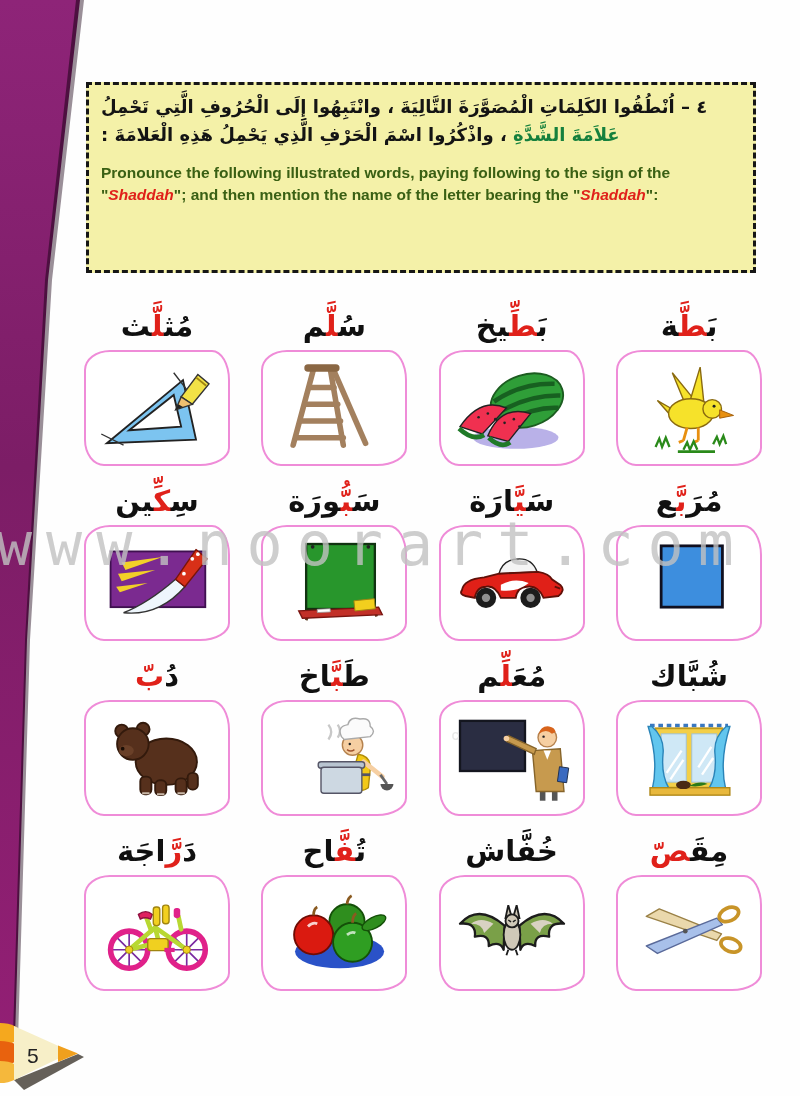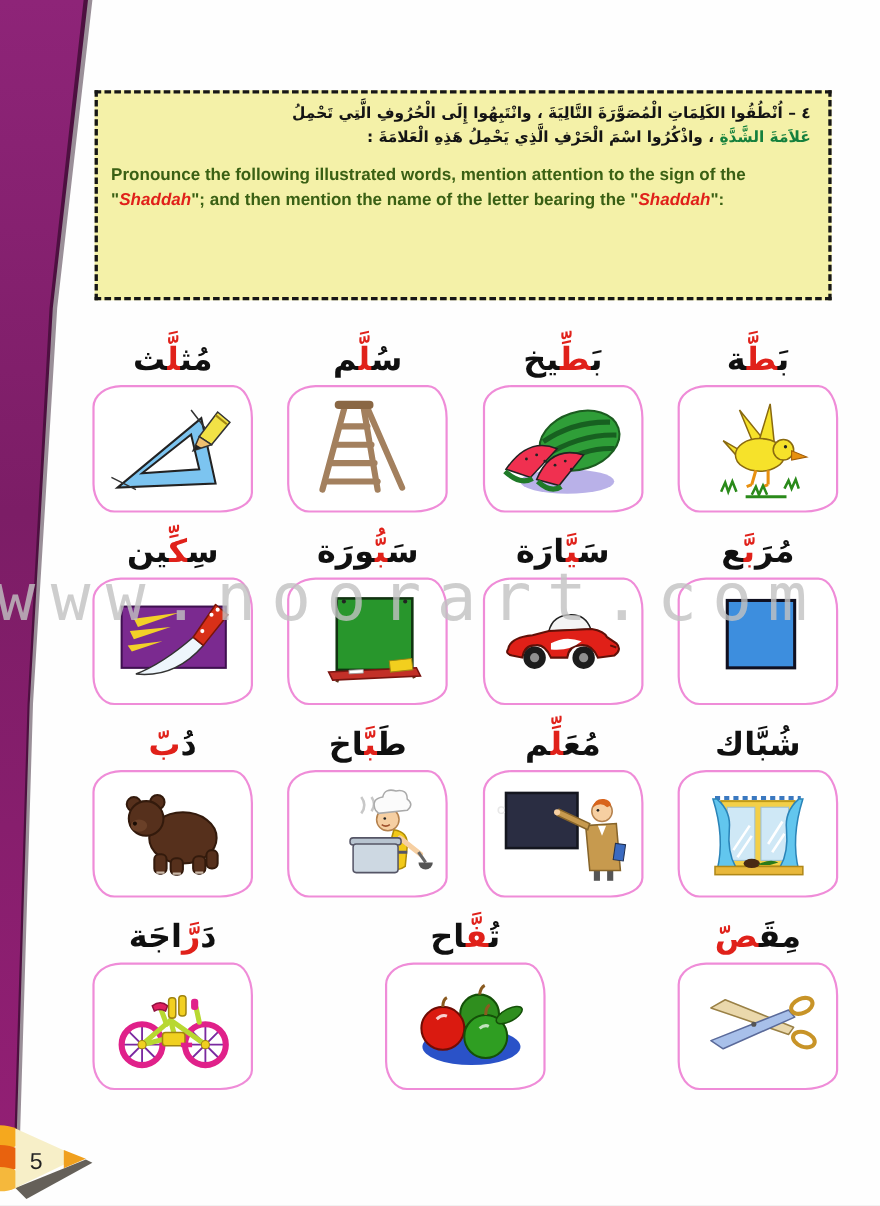--- a/index.html
+++ b/index.html
@@ -10,22 +10,22 @@
   }
   
   #band-svg{position:absolute;left:0;top:0;z-index:1;}
   
   #instruction-box{
     position:absolute;left:86px;top:82px;width:670px;height:191px;
     box-sizing:border-box;background:#f4f1a8;border:3px dashed #161616;
     padding:8px 16px 6px 12px;z-index:2;
   }
   .ar-line{
-    direction:rtl;text-align:right;color:#141414;
-    font-size:14px;font-weight:bold;line-height:1.55;
+    direction:rtl;text-align:left;color:#141414;
+    font-size:18px;font-weight:bold;line-height:1.55;
     font-family:"DejaVu Sans",sans-serif;
   }
   .ar-red{color:#15803d;}
   #english-text{
     margin-top:13px;text-align:left;color:#3a6014;
     font-size:15.5px;font-weight:bold;line-height:1.42;
     font-family:"Liberation Sans",sans-serif;
   }
   .en-red{color:#e0211a;font-style:italic;font-weight:bold;text-align:center;}
   
@@ -75,21 +75,21 @@
   </svg>
 
   <div id="instruction-box">
     <div class="ar-line">
       <span>٤ – اُنْطُقُوا الكَلِمَاتِ الْمُصَوَّرَةَ التَّالِيَةَ ، وانْتَبِهُوا إِلَى الْحُرُوفِ الَّتِي تَحْمِلُ</span>
     </div>
     <div class="ar-line">
       <span class="ar-red">عَلاَمَةَ الشَّدَّةِ</span><span> ، واذْكُرُوا اسْمَ الْحَرْفِ الَّذِي يَحْمِلُ هَذِهِ الْعَلامَةَ :</span>
     </div>
     <div id="english-text">
-      <span>Pronounce the following illustrated words, mention attention to the sign of the</span><br>
+      <span>Pronounce the following illustrated words, paying following to the sign of the</span><br>
       <span>"</span><span class="en-red">Shaddah</span><span>"; and then mention the name of the letter bearing the "</span><span class="en-red">Shaddah</span><span>":</span>
     </div>
   </div>
 
   <div id="word-grid">
       <div class="word-row" dir="rtl">
         <div class="cell">
           <div class="word" dir="rtl">
             <span>بَ‍</span>
             <span class="red-letter">‍طَّ‍</span>
@@ -352,20 +352,39 @@
       <polygon points="24,38 100,64 105,57 38,30" fill="#ead8ac" stroke="#9a8146" stroke-width="1.5" stroke-linejoin="round"></polygon>
       <polygon points="24,70 100,40 106,47 36,78" fill="#a8c0ea" stroke="#5a6a9a" stroke-width="1.5" stroke-linejoin="round"></polygon>
       <ellipse cx="113" cy="36" rx="11" ry="7" fill="none" stroke="#c89428" stroke-width="4" transform="rotate(-24 113 36)"></ellipse>
       <ellipse cx="115" cy="69" rx="11" ry="7" fill="none" stroke="#c89428" stroke-width="4" transform="rotate(20 115 69)"></ellipse>
       <circle cx="66" cy="54" r="2.5" fill="#555"></circle>
     </svg>
           </div>
         </div>
         <div class="cell">
           <div class="word" dir="rtl">
+            <span>خُفَّاش</span>
+          </div>
+          <div class="card">
+            <svg viewBox="0 0 140 112">
+      <path d="M62 48 Q34 24 14 46 Q32 44 30 60 Q46 56 45 70 Q57 64 61 74 Z" fill="#7aa048" stroke="#1c1c1c" stroke-width="2.5" stroke-linejoin="round"></path>
+      <path d="M78 48 Q106 24 126 46 Q108 44 110 60 Q94 56 95 70 Q83 64 79 74 Z" fill="#7aa048" stroke="#1c1c1c" stroke-width="2.5" stroke-linejoin="round"></path>
+      <path d="M50 46 Q36 38 26 46 Q38 46 40 56 Z" fill="#d8d2c2"></path>
+      <path d="M90 46 Q104 38 114 46 Q102 46 100 56 Z" fill="#d8d2c2"></path>
+      <ellipse cx="70" cy="58" rx="9" ry="16" fill="#cfc8b8" stroke="#1c1c1c" stroke-width="2"></ellipse>
+      <polygon points="63,40 66,26 70,40" fill="#cfc8b8" stroke="#1c1c1c" stroke-width="2"></polygon>
+      <polygon points="71,40 75,26 78,40" fill="#cfc8b8" stroke="#1c1c1c" stroke-width="2"></polygon>
+      <circle cx="70" cy="43" r="7" fill="#cfc8b8" stroke="#1c1c1c" stroke-width="2"></circle>
+      <path d="M66 42 l3 2 M74 42 l-3 2" stroke="#1c1c1c" stroke-width="1.5"></path>
+      <path d="M66 74 l-2 6 M74 74 l2 6" stroke="#1c1c1c" stroke-width="2"></path>
+    </svg>
+          </div>
+        </div>
+        <div class="cell">
+          <div class="word" dir="rtl">
             <span>تُ‍</span>
             <span class="red-letter">‍فَّ‍</span>
             <span>‍اح</span>
           </div>
           <div class="card">
             <svg viewBox="0 0 140 112">
       <ellipse cx="76" cy="76" rx="48" ry="18" fill="#2a52c8"></ellipse>
       <circle cx="84" cy="44" r="19" fill="#2f8e1e" stroke="#145008" stroke-width="2"></circle>
       <path d="M84 25 q1 -7 5 -9" stroke="#8a5a20" stroke-width="3" fill="none"></path>
       <circle cx="48" cy="58" r="21" fill="#da1a10" stroke="#700c04" stroke-width="2"></circle>

